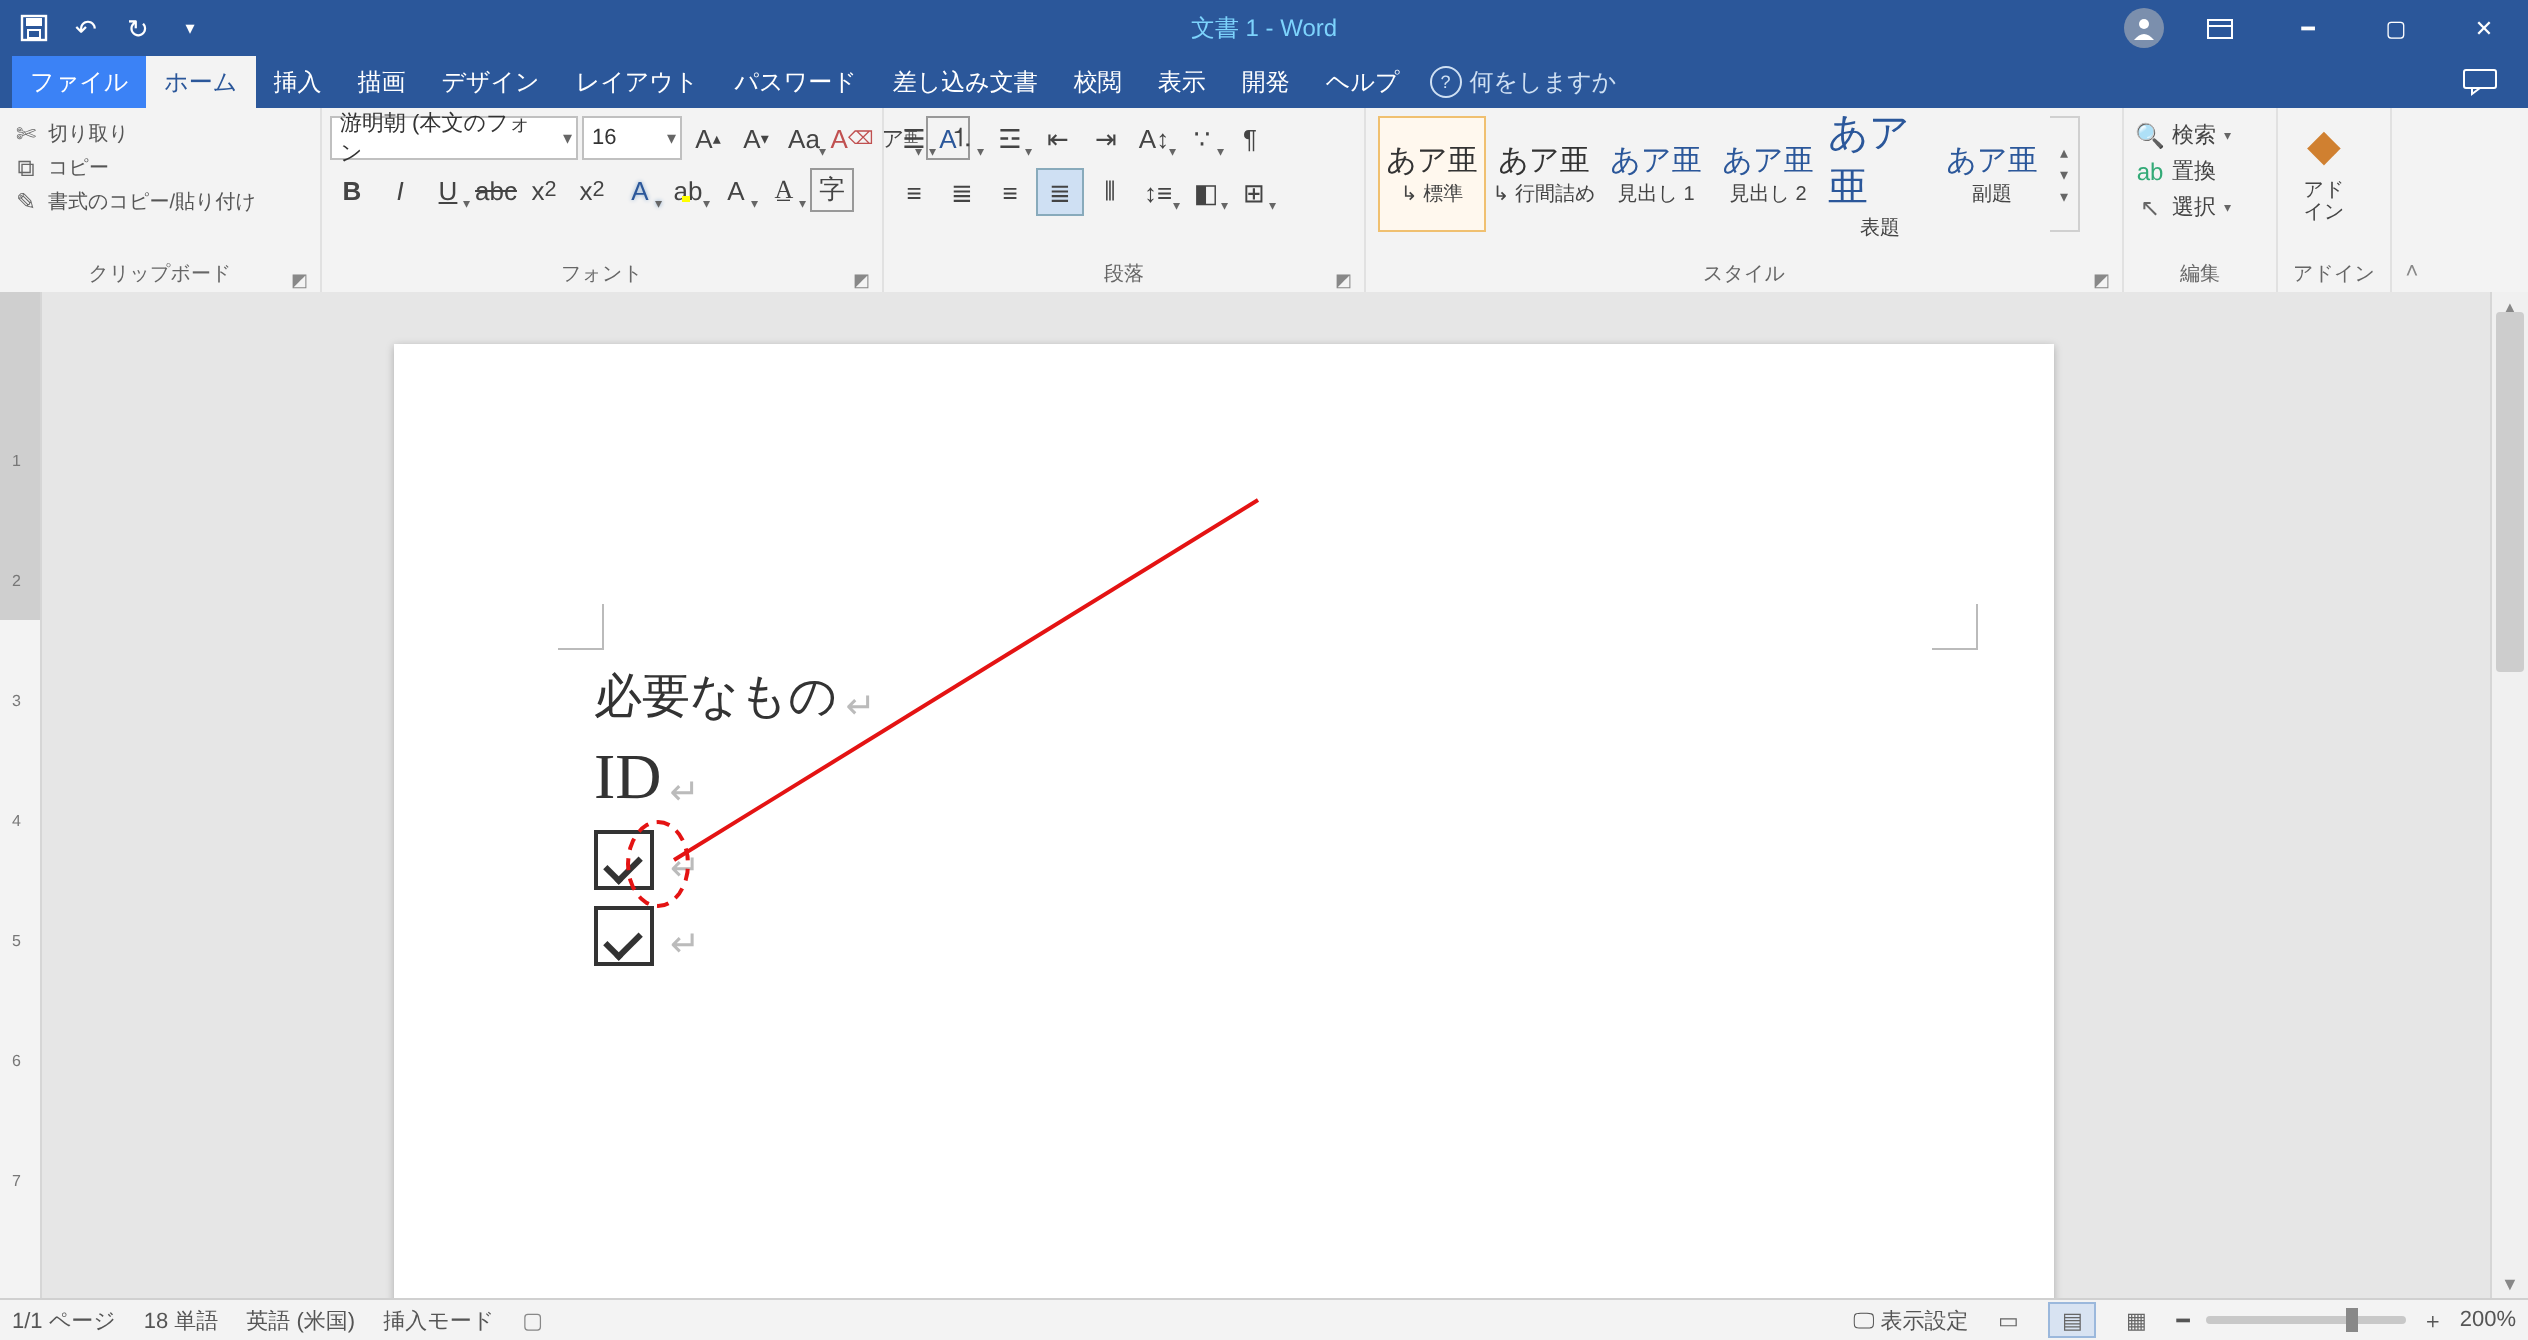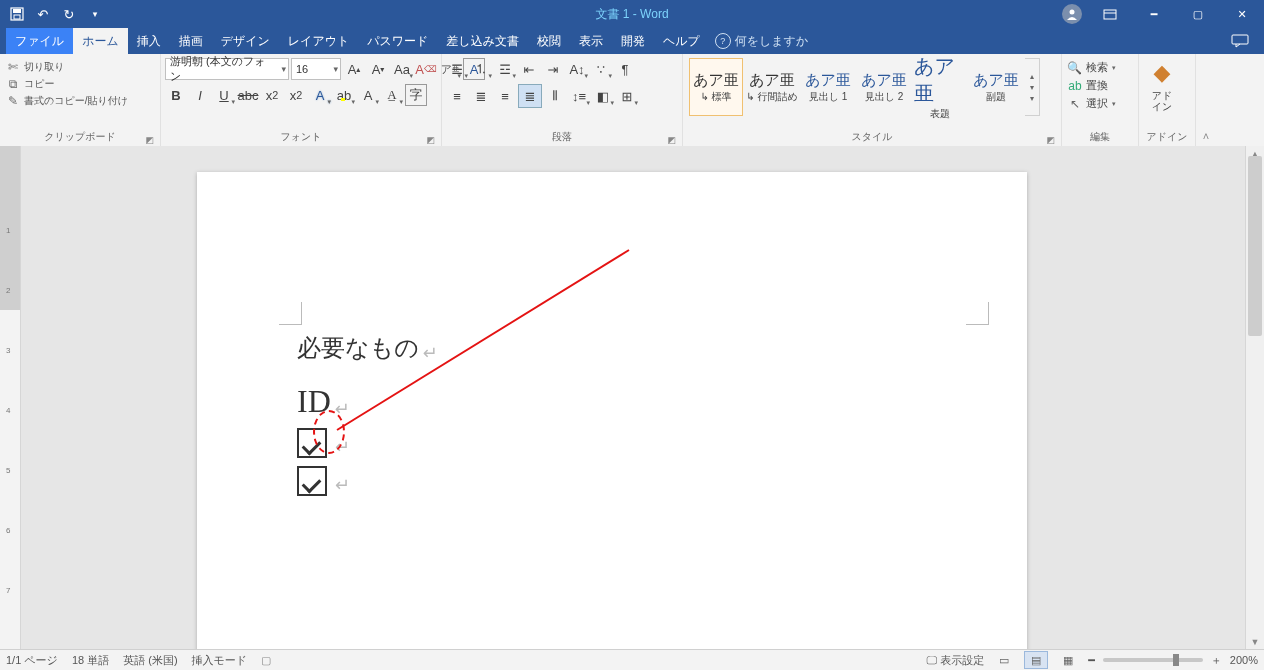--- a/index.html
+++ b/index.html
@@ -59,21 +59,21 @@
 .hruler .dark{position:absolute;top:0;height:16px;background:#cfcfcf}
 .hruler .num{position:absolute;top:2px}
 .doc-scroll{flex:1;position:relative;overflow:hidden;margin-top:16px}
 .page{position:absolute;left:176px;top:10px;width:830px;height:1100px;background:#fff;box-shadow:0 1px 4px rgba(0,0,0,0.25)}
 .crop{position:absolute;width:22px;height:22px}
 .crop.tl{border-left:1px solid #bbb;border-top:1px solid #bbb;left:82px;top:130px;transform:scaleX(-1) scaleY(-1)}
 .crop.tr{border-right:1px solid #bbb;border-top:1px solid #bbb;right:38px;top:130px;transform:scaleY(-1)}
 .doc-text{position:absolute;left:100px;top:160px;font-family:"Yu Mincho","MS Mincho",serif;color:#333}
 .line{display:flex;align-items:flex-end;white-space:nowrap}
 .l1{font-size:24px}
-.l2{font-size:32px;margin-top:19px}
+.l2{font-size:32px;margin-top:6px}
 .l3,.l4{font-size:32px;margin-top:8px}
 .ret{color:#bbb;font-size:18px;margin-left:4px}
 .checkbox-glyph{display:inline-block;width:26px;height:26px;border:2px solid #333;position:relative;margin-right:4px}
 .checkbox-glyph::after{content:"";position:absolute;left:4px;top:10px;width:14px;height:8px;border-left:3px solid #333;border-bottom:3px solid #333;transform:rotate(-45deg)}
 .callout-box{position:absolute;border:2px solid #e41313;background:#fff;padding:8px 18px;font-size:28px;color:#e41313;font-family:"Yu Mincho","MS Mincho",serif}
 .red-ellipse{position:absolute;width:28px;height:40px;border:2px dashed #e41313;border-radius:50%}
 .vscroll{width:18px;background:#f0f0f0;border-left:1px solid #d6d6d6;position:relative}
 .vscroll .thumb{position:absolute;left:2px;right:2px;top:10px;height:180px;background:#cdcdcd;border-radius:2px}
 .vscroll .arr{position:absolute;left:0;right:0;height:16px;display:flex;align-items:center;justify-content:center;font-size:9px;color:#888}
 .statusbar{position:absolute;left:0;right:0;bottom:0;height:20px;background:#f3f3f3;border-top:1px solid #d0d0d0;display:flex;align-items:center;font-size:11px;color:#555;padding:0 6px;gap:14px}

